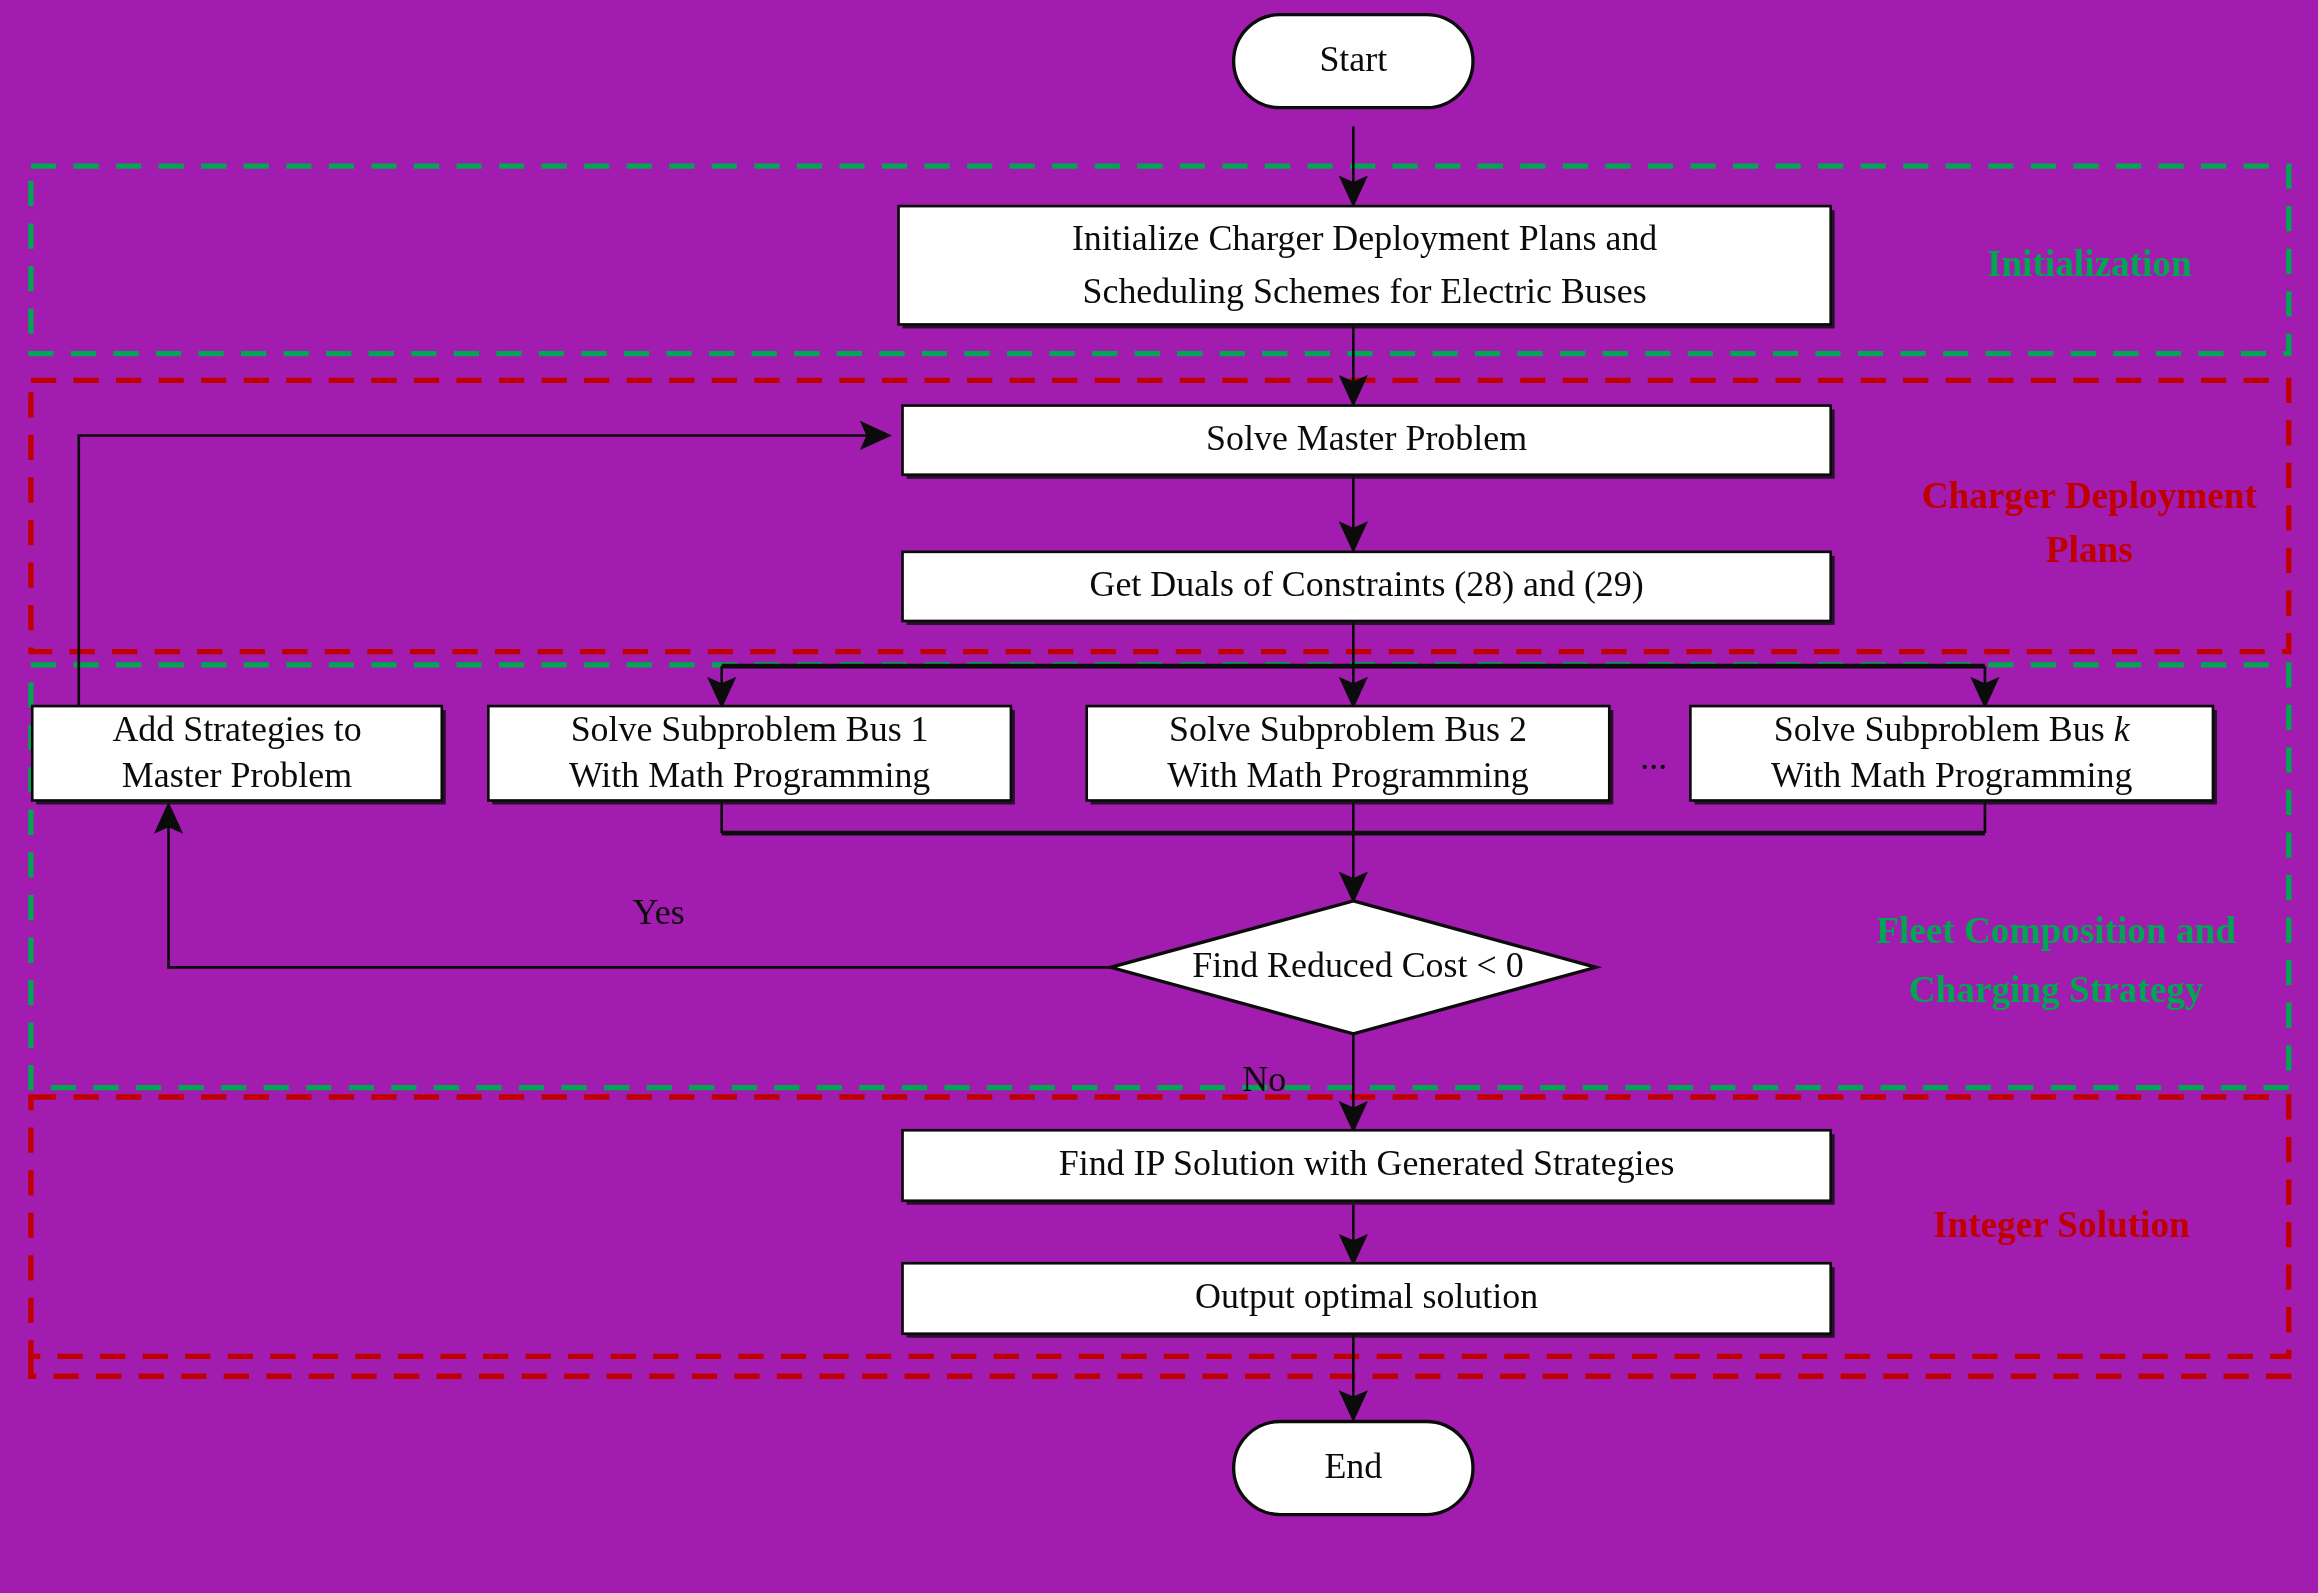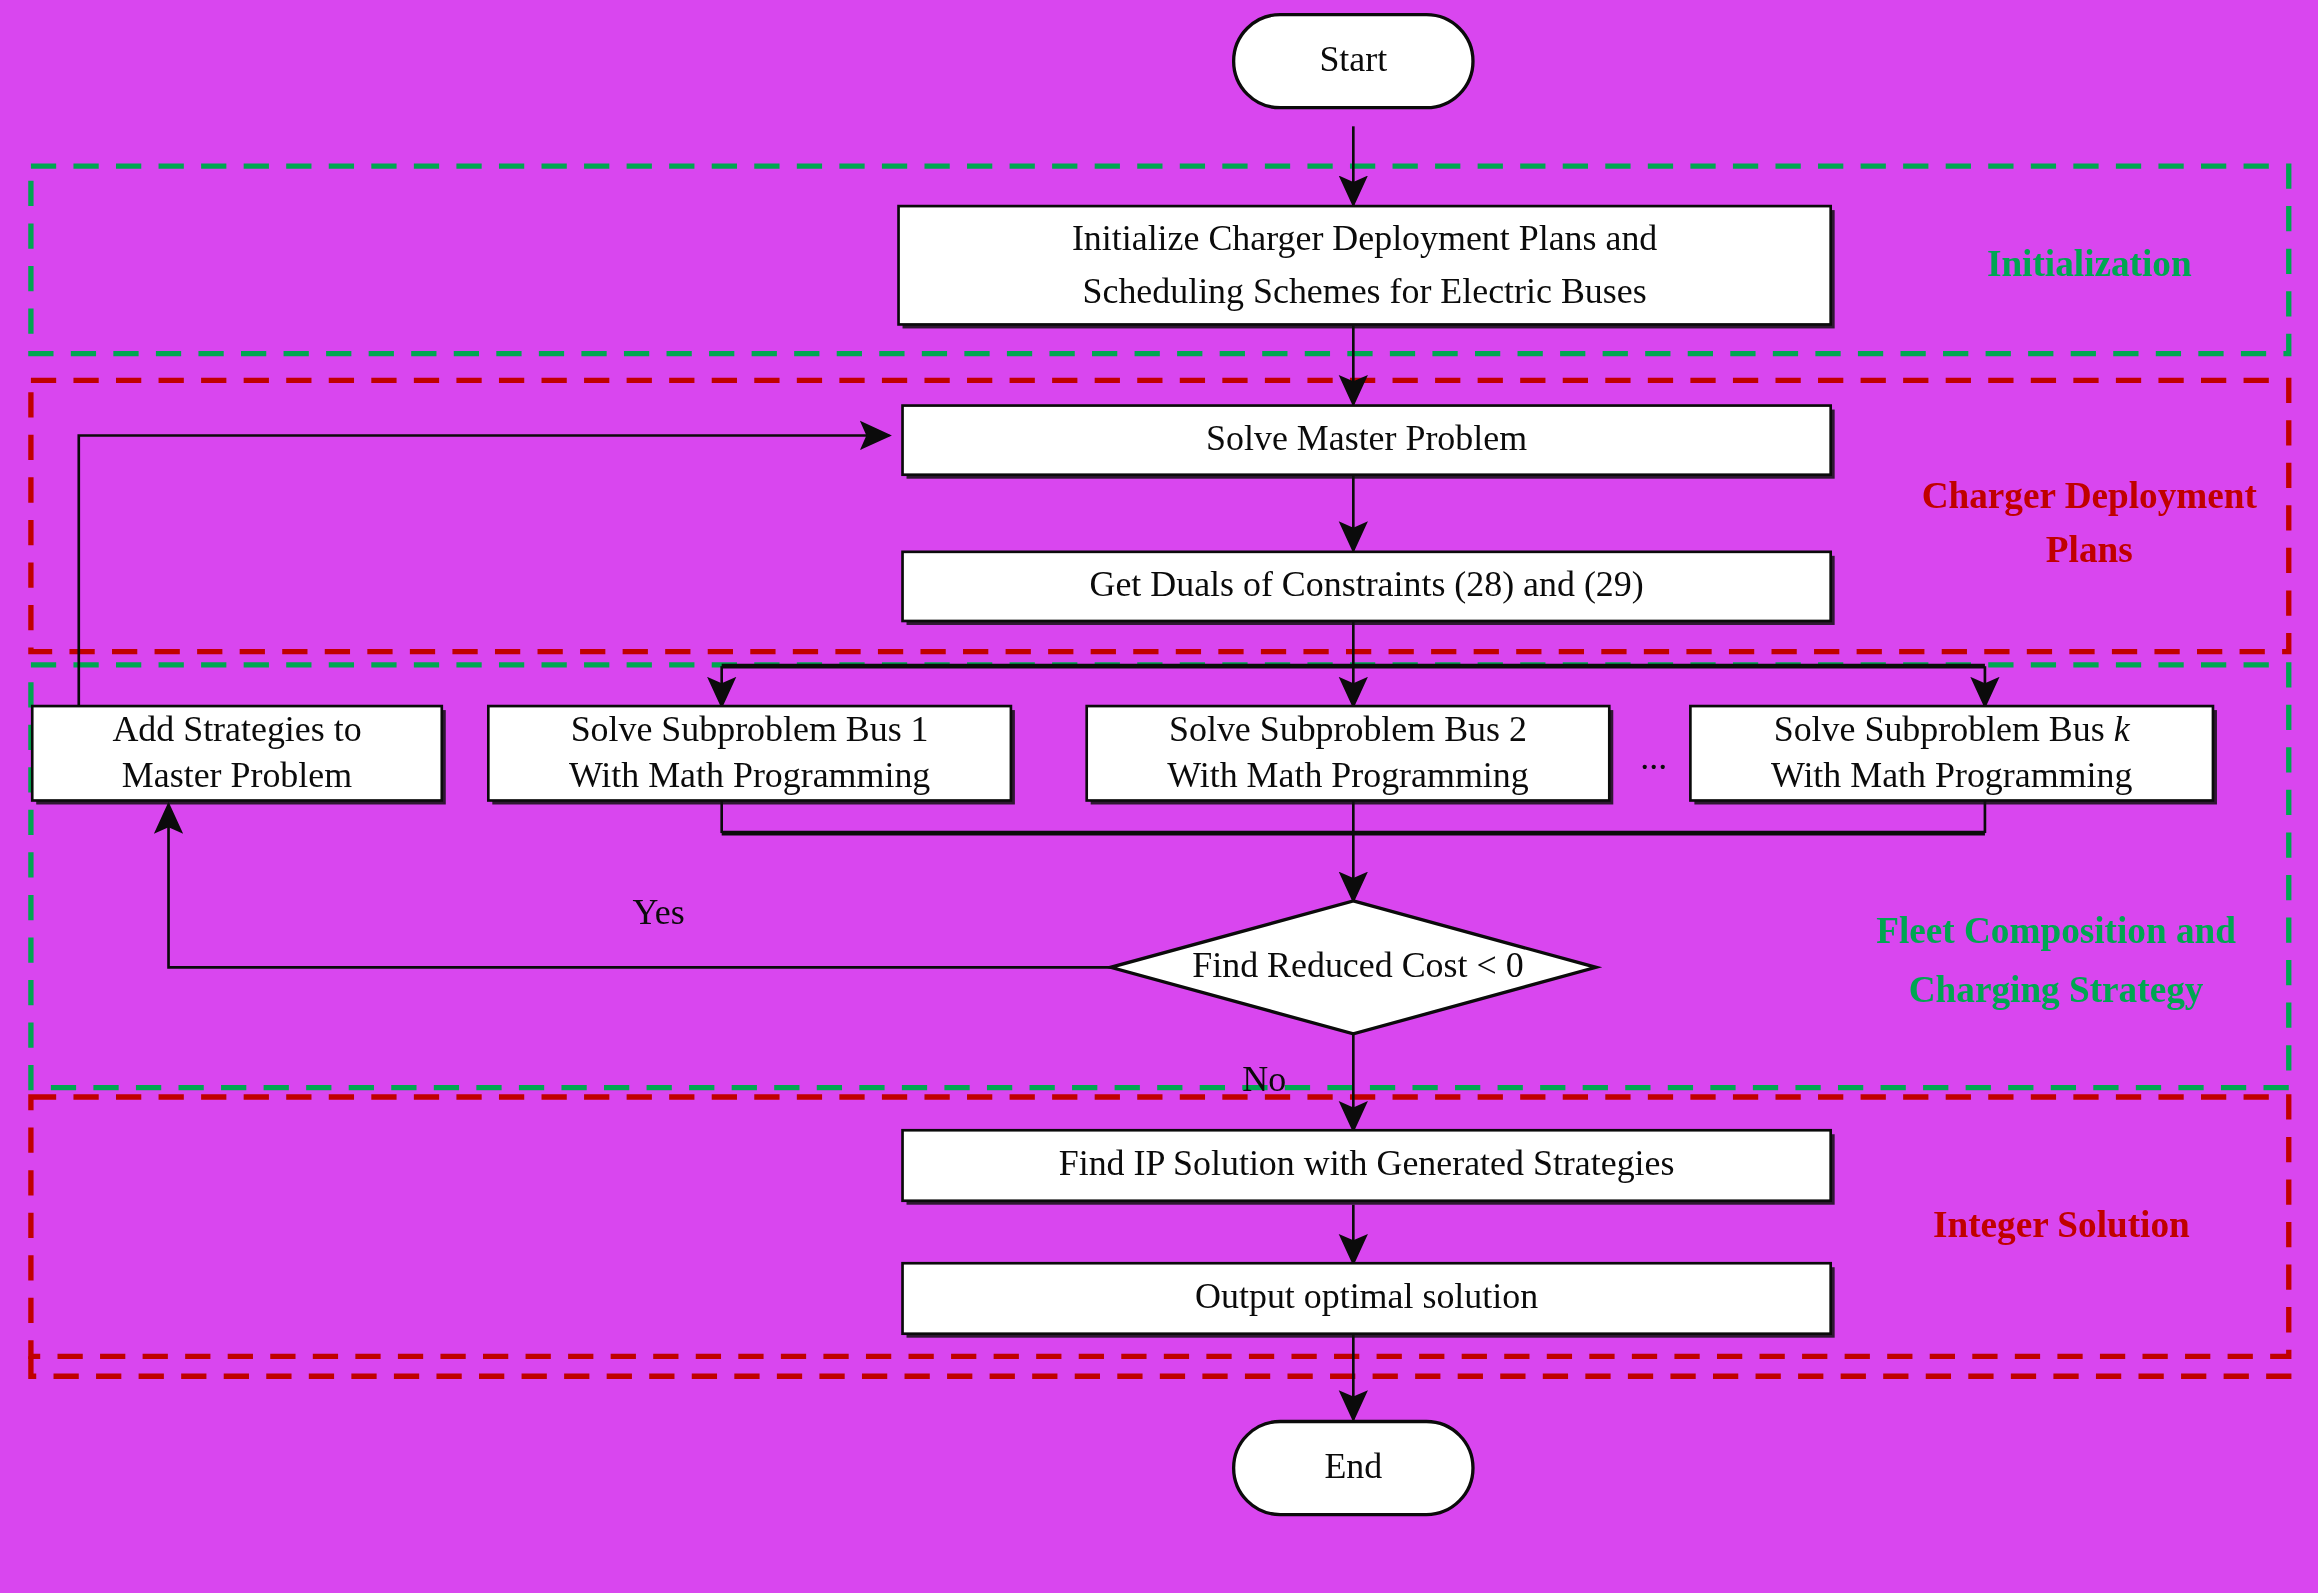--- a/index.html
+++ b/index.html
@@ -7,21 +7,21 @@
     padding: 0;
     background: #ffffff;
   }
   body {
     font-family: "Liberation Serif", "DejaVu Serif", serif;
   }
   #stage {
     position: relative;
     width: 2319px;
     height: 1593px;
-    background: #d946ef;
+    background: #a21caf;
     overflow: hidden;
   }
   svg#flow {
     position: absolute;
     left: 0;
     top: 0;
     width: 2319px;
     height: 1593px;
     display: block;
   }

